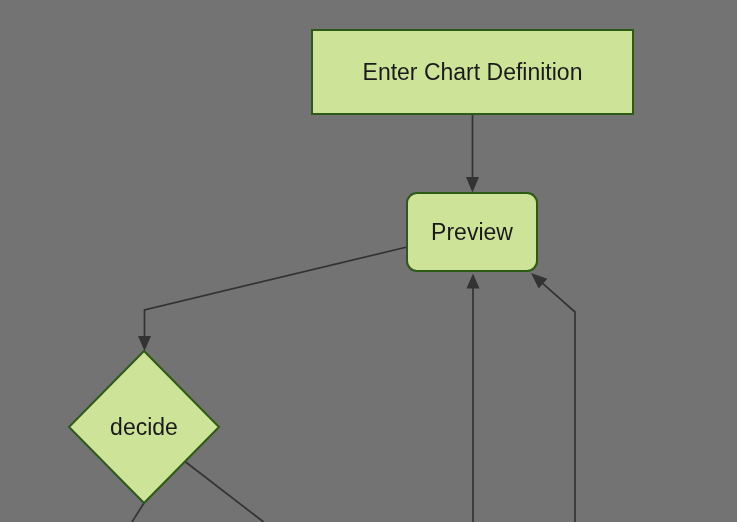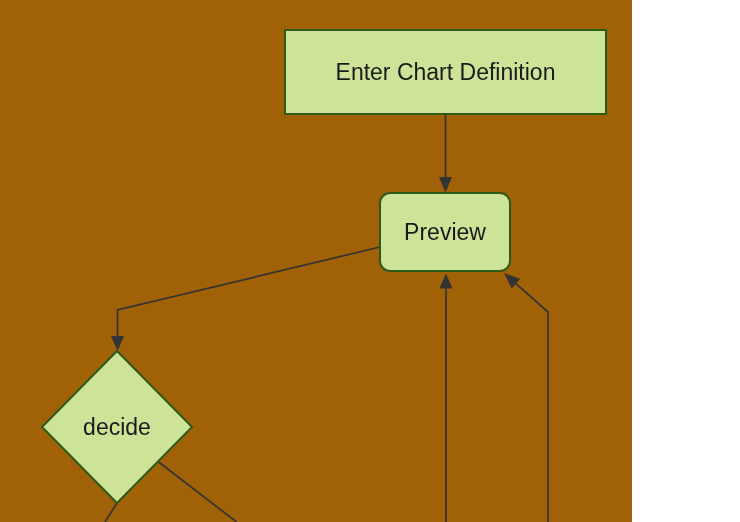--- a/index.html
+++ b/index.html
@@ -2,25 +2,26 @@
 <html><head>
 <meta charset="utf-8">
 <style>
   html, body {
     margin: 0;
     padding: 0;
     background: #ffffff;
   }
   .diagram-canvas {
     position: relative;
-    width: 632px;
+    width: 710px;
     height: 522px;
-    background: #a16207;
+    background: #737373;
     overflow: hidden;
     font-family: "Liberation Sans", sans-serif;
+    padding-left: 27px;
   }
   .diagram-canvas svg {
     display: block;
   }
   .edge-path {
     fill: none;
     stroke: #333333;
     stroke-width: 1.7;
   }
   .arrowhead {

